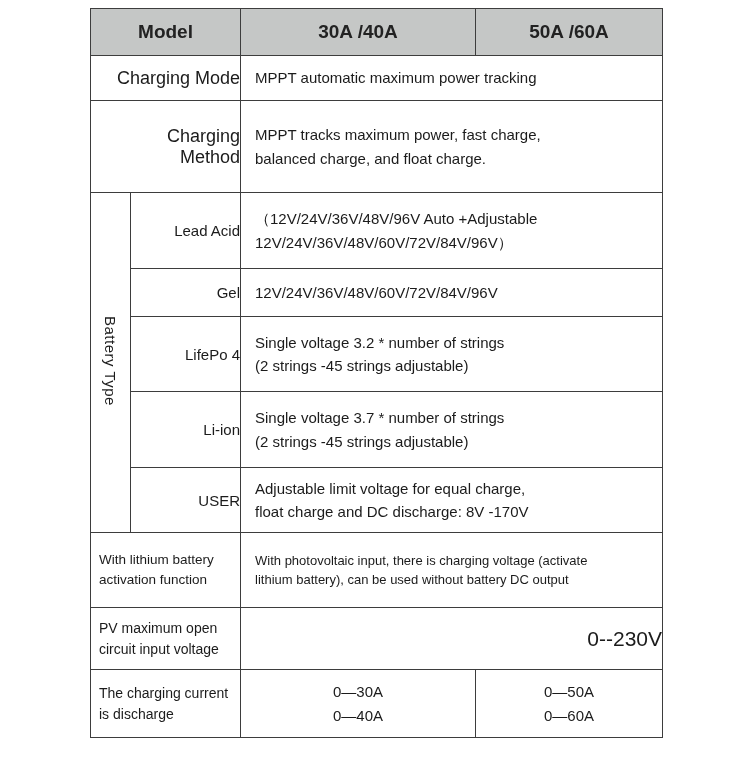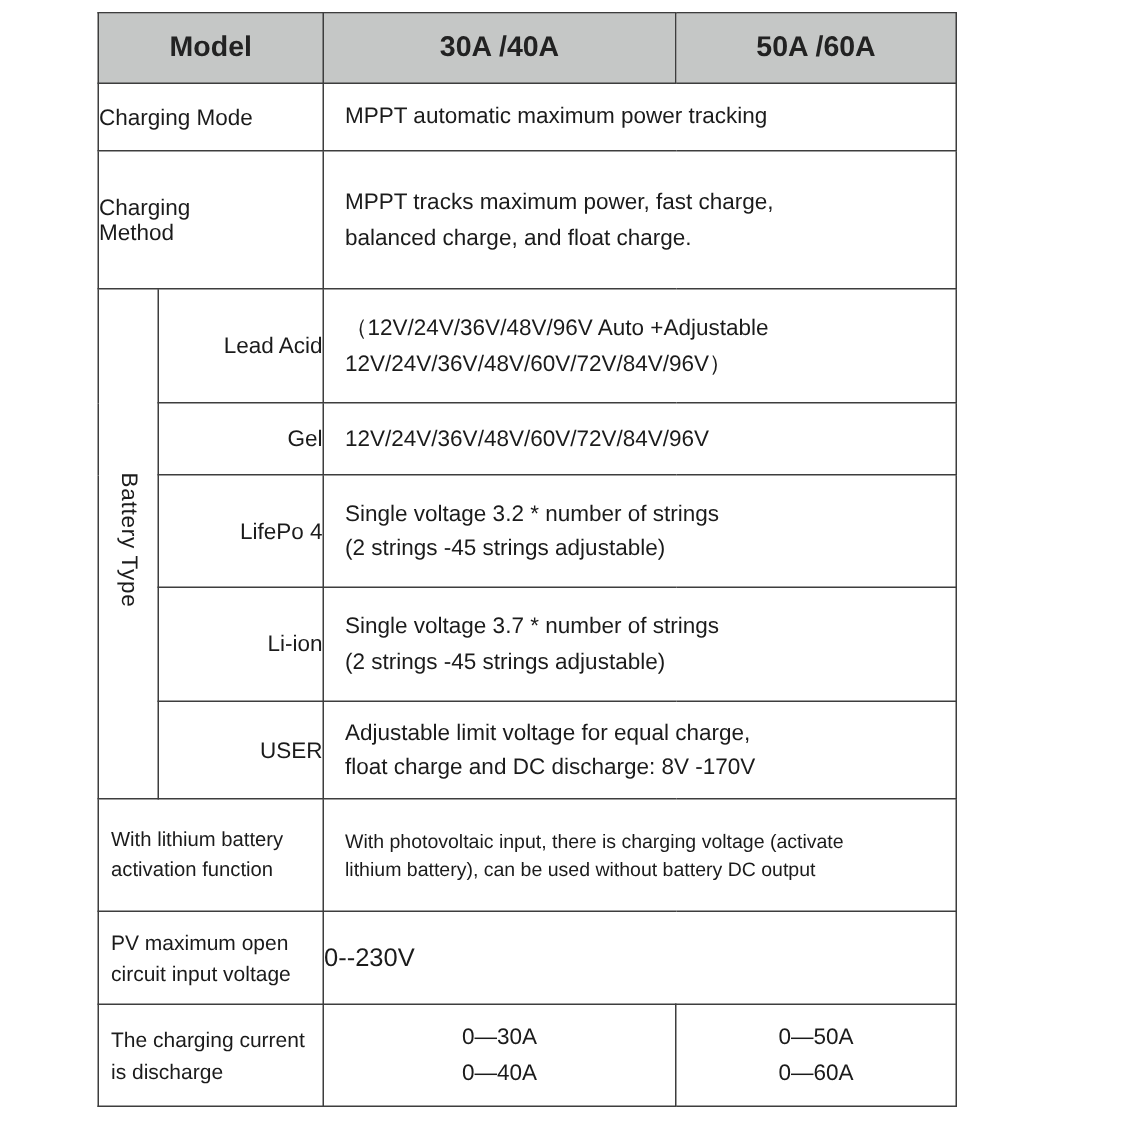--- a/index.html
+++ b/index.html
@@ -10,58 +10,58 @@
     color: #1b1b1b;
   }
   .sheet {
     position: relative;
     width: 750px;
     height: 757px;
     background: #ffffff;
   }
   table.spec {
     position: absolute;
-    left: 65px;
+    left: 90px;
     top: 8px;
     border-collapse: collapse;
     table-layout: fixed;
     width: 572px;
   }
   td {
     border: 1px solid #3d3d3d;
     vertical-align: middle;
     padding: 0;
     overflow: hidden;
   }
   .hdr {
     background: #c5c7c6;
     font-size: 19px;
     font-weight: bold;
     text-align: center;
     color: #222;
   }
   .lbl {
-    font-size: 15px;
-    text-align: left;
+    font-size: 18px;
+    text-align: right;
   }
   .lbl-left {
     font-size: 15px;
     text-align: right;
     padding-left: 12px;
   }
   .val {
     font-size: 15px;
     text-align: left;
     padding-left: 14px;
     line-height: 1.55;
     margin-top: 20px;
   }
   .val-center {
-    font-size: 17px;
-    text-align: left;
+    font-size: 21px;
+    text-align: right;
   }
   .small {
     font-size: 13px;
     line-height: 1.5;
   }
   .lbl-small {
     font-size: 13.5px;
     text-align: left;
     padding-left: 8px;
     line-height: 1.5;

